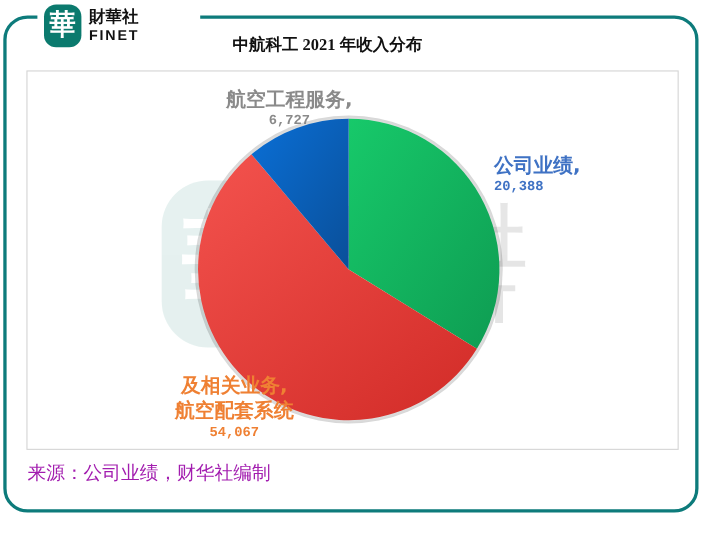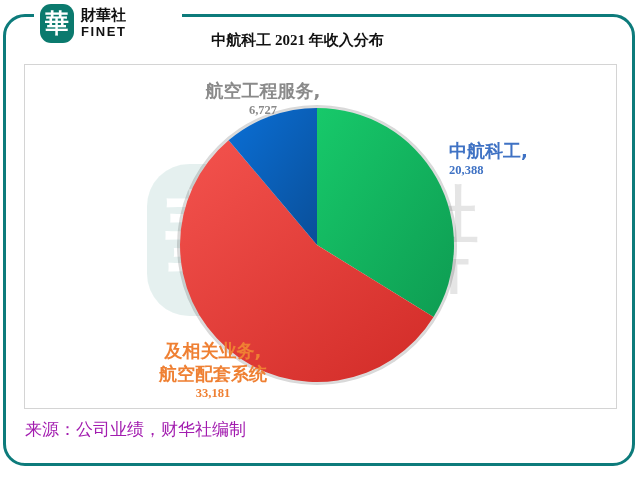--- a/index.html
+++ b/index.html
@@ -77,21 +77,21 @@
   #wm-en{
     font-size:50px;font-weight:bold;color:#111;letter-spacing:8px;margin-top:6px;
     font-family:"Liberation Sans",sans-serif;
   }
   
   #pie-wrap{position:absolute;left:0;top:0;width:593px;height:345px;z-index:2;}
   #pie-svg{position:absolute;left:0;top:0;}
   
   .dl{position:absolute;z-index:3;font-weight:bold;line-height:1.28;}
   .dl-cn{font-family:"DejaVu Sans","Liberation Sans",sans-serif;font-size:18px;}
-  .dl-val{font-family:Liberation Serif, serif;font-size:12.5px;}
+  .dl-val{font-family:Liberation Mono, monospace;font-size:12.5px;}
   #label-engineering{
     left:168px;top:14px;width:140px;text-align:center;color:#8a8a8a;
   }
   #label-aircraft{
     left:424px;top:74px;width:120px;text-align:left;color:#3f72c4;
   }
   #label-systems{
     left:108px;top:274px;width:160px;text-align:center;color:#ef8033;
   }
   
@@ -160,25 +160,25 @@
       <path d="M 292 180 L 203.64 75.30 A 137 137 0 0 1 292.00 43.00 Z" fill="url(#gBlue)"></path>
     </svg>
   </div>
 
   <div class="dl" id="label-engineering">
     <div class="dl-cn">航空工程服务,</div>
     <div class="dl-val">6,727</div>
   </div>
 
   <div class="dl" id="label-aircraft">
-    <div class="dl-cn">中航科工,</div>
+    <div class="dl-cn">公司业绩,</div>
     <div class="dl-val">20,388</div>
   </div>
 
   <div class="dl" id="label-systems">
     <div class="dl-cn">及相关业务,</div>
     <div class="dl-cn">航空配套系统</div>
-    <div class="dl-val">33,181</div>
+    <div class="dl-val">54,067</div>
   </div>
 
 </div>
 
 <div id="source">来源：公司业绩，财华社编制</div>
 
 </body></html>

